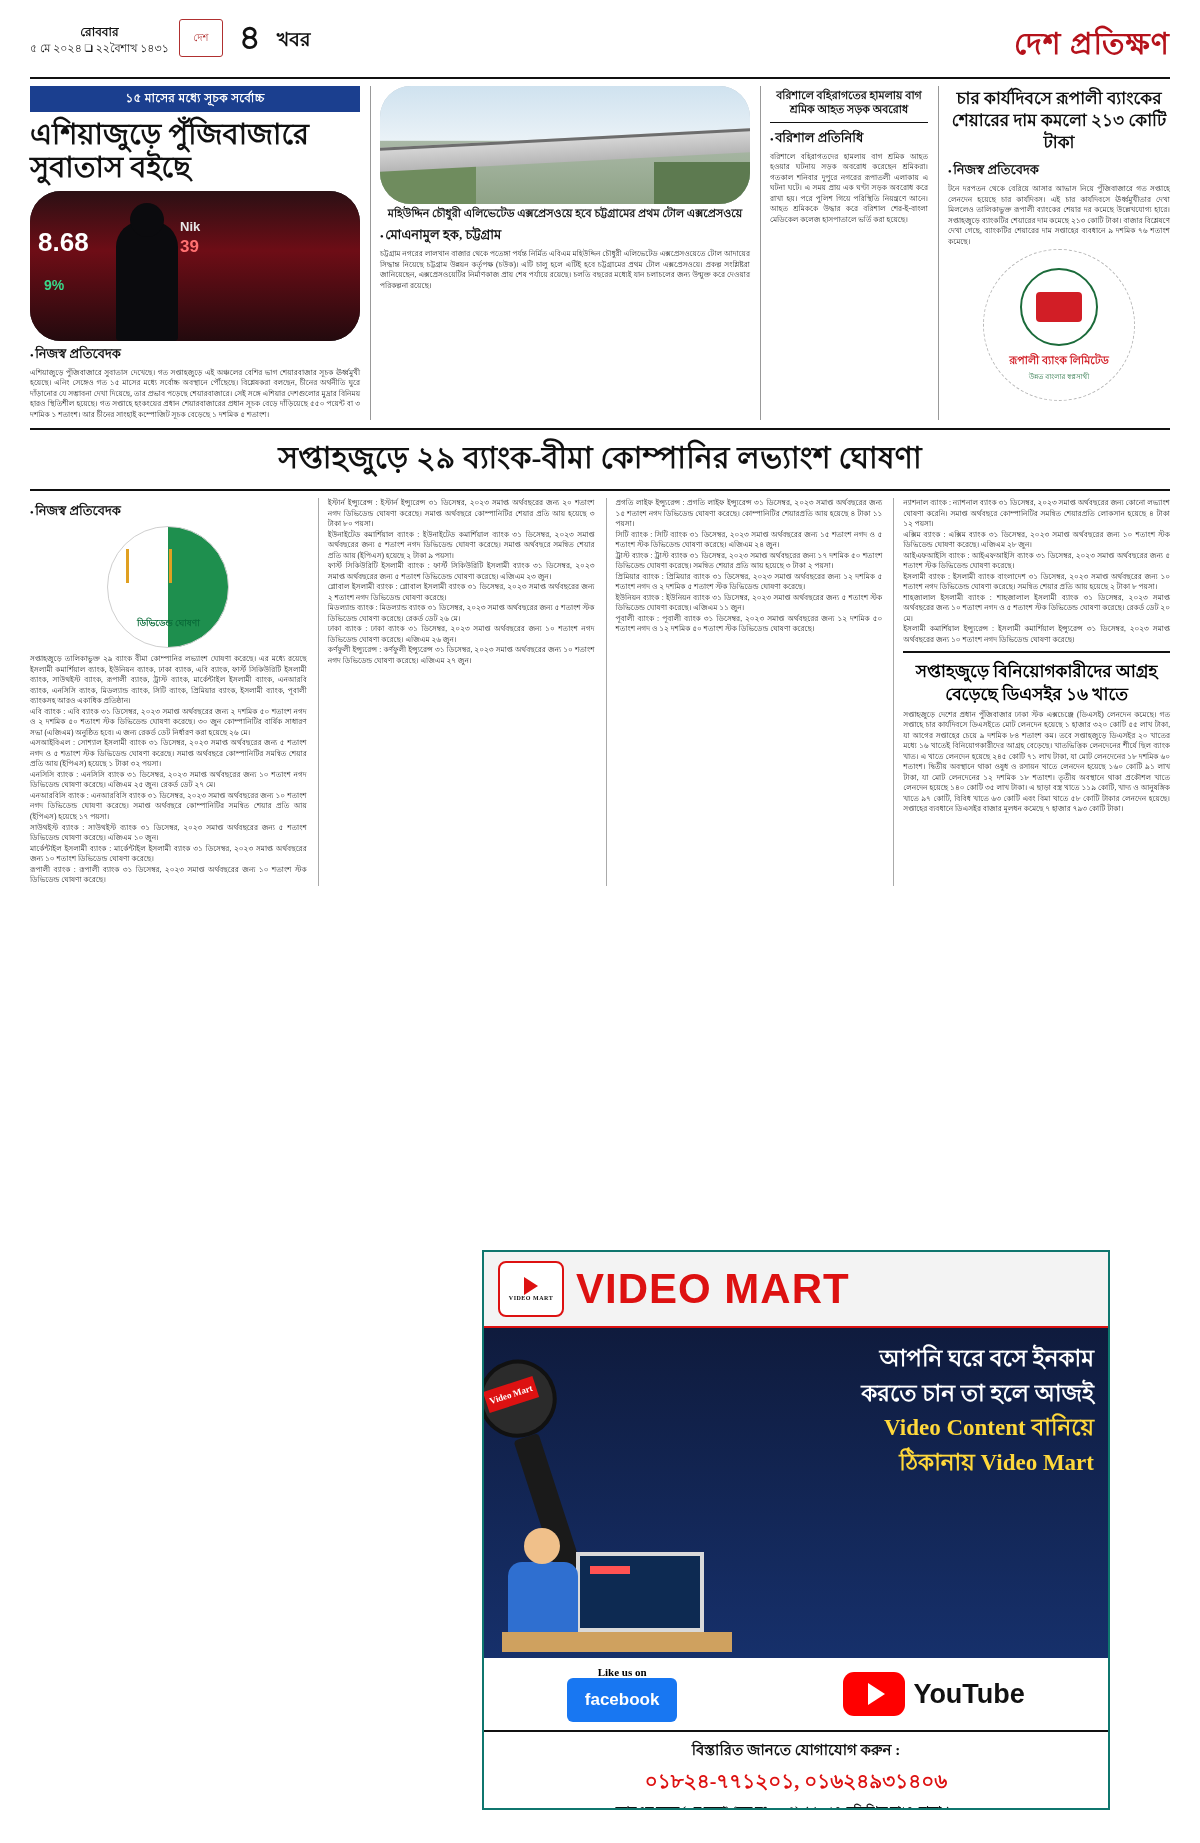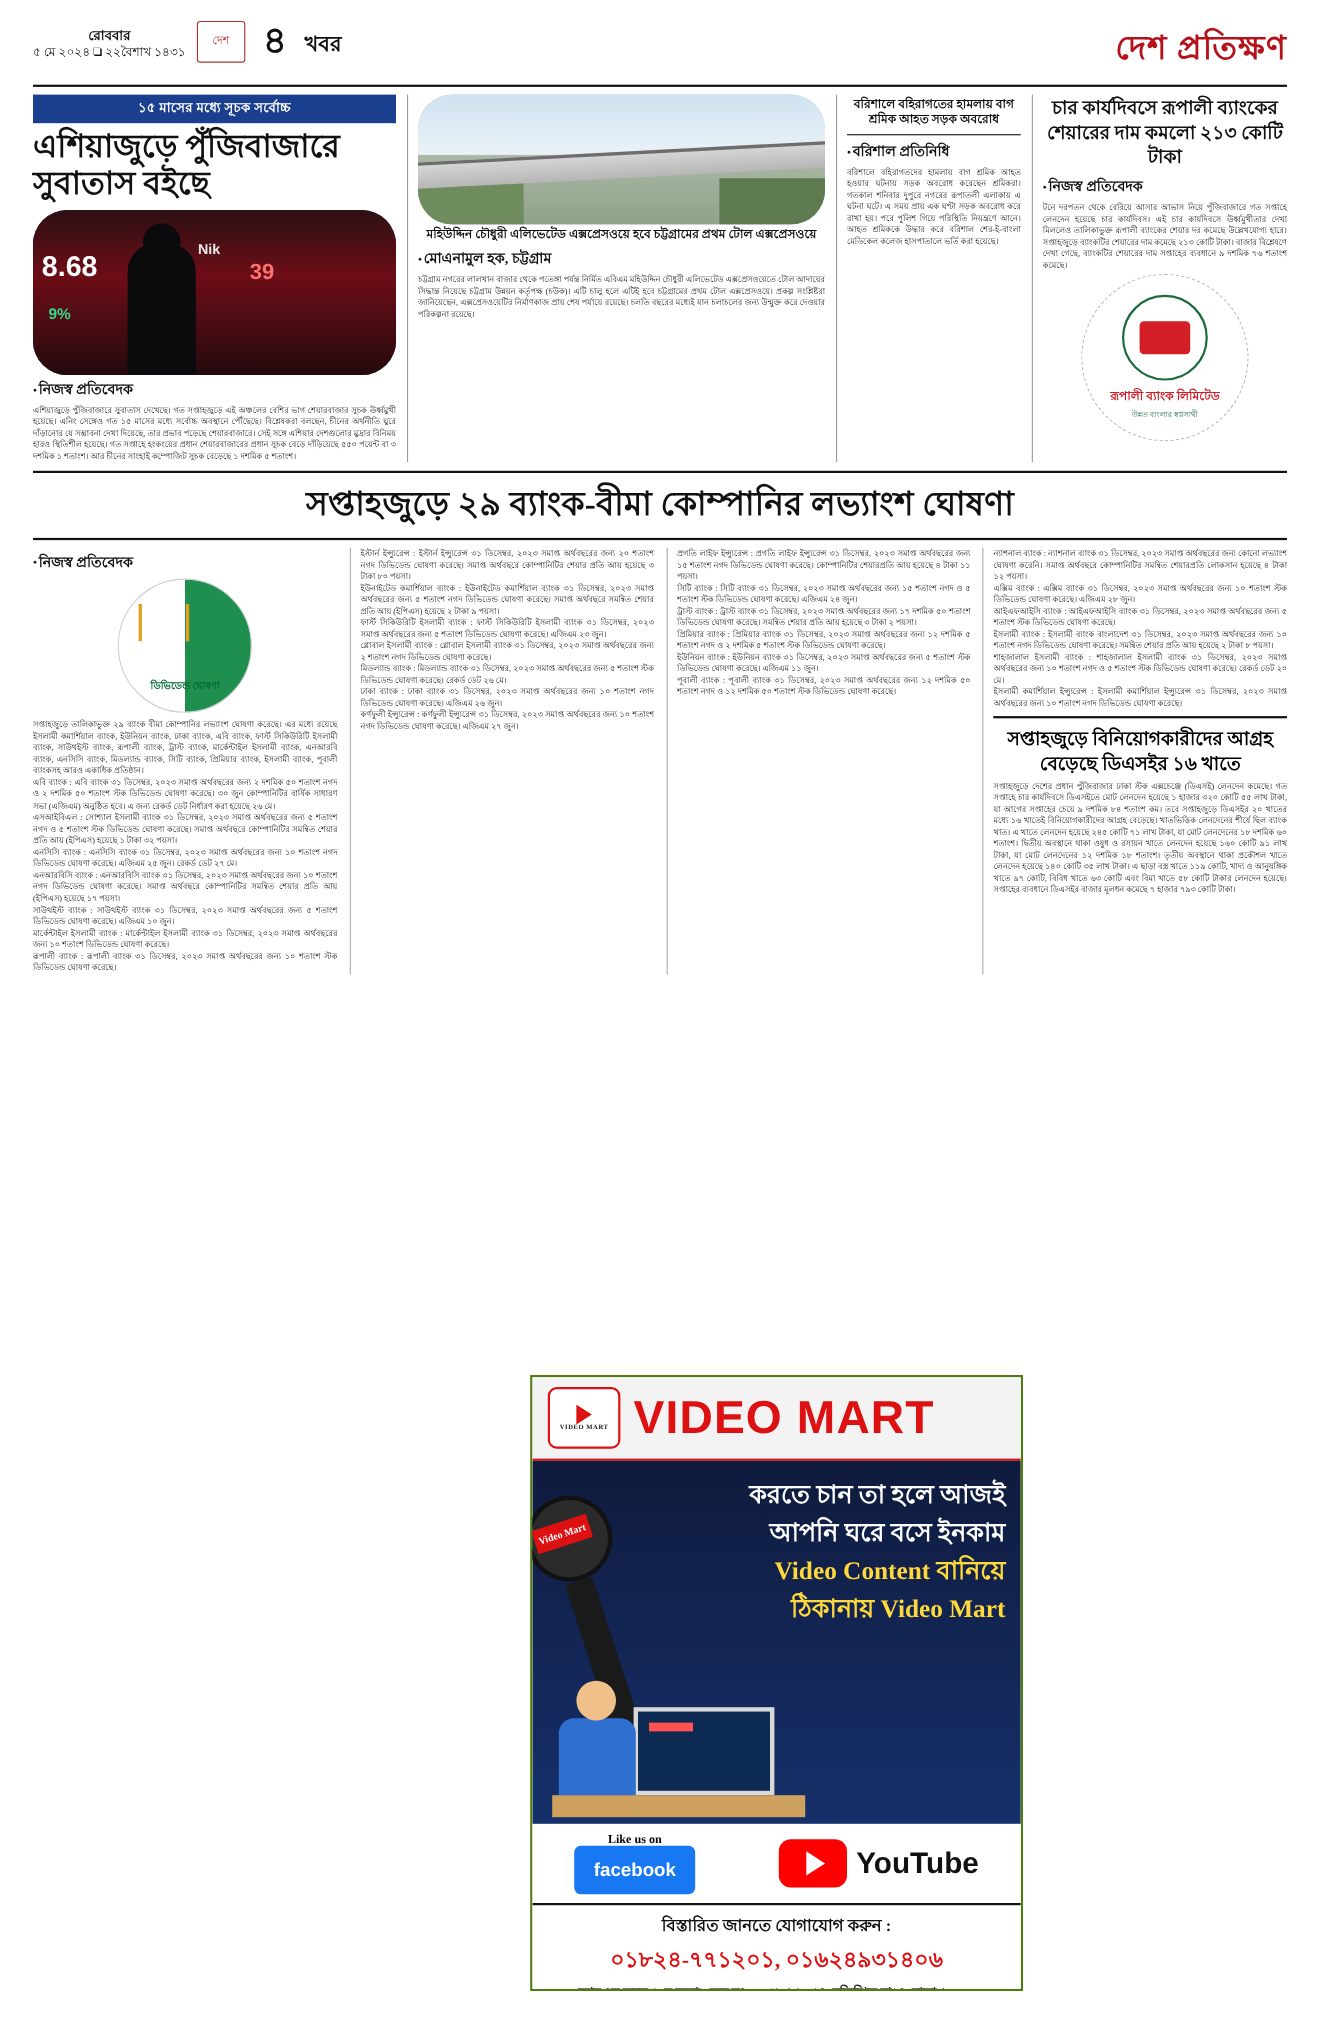--- a/index.html
+++ b/index.html
@@ -47,21 +47,21 @@
   .photo{position:relative;background:#16161c;overflow:hidden;border-radius:31px;}
   .photo.a{height:150px;}
   .photo.b{height:118px;background:#b9c6cf;}
 
   
   .stock{position:absolute;inset:0;background:
      linear-gradient(180deg,#2b1014 0%,#6e0d16 40%,#230a0e 100%);}
   .stock .num{position:absolute;color:#ff5a5a;font-weight:bold;font-family:"Liberation Sans",sans-serif;}
   .stock .n1{left:8px;top:36px;font-size:26px;color:#fff;}
   .stock .n2{left:150px;top:28px;font-size:13px;color:#e8e8e8;}
-  .stock .n3{left:150px;top:46px;font-size:20px;color:#ff7171;margin-left:47px;}
+  .stock .n3{left:150px;top:46px;font-size:17px;color:#ff7171;}
   .stock .n4{left:14px;top:86px;font-size:14px;color:#39d98a;}
   .stock .silh{position:absolute;left:86px;top:30px;width:62px;height:120px;background:#0b0b0e;
     border-radius:26px 26px 4px 4px;}
   .stock .silh:after{content:"";position:absolute;left:14px;top:-18px;width:34px;height:34px;
     background:#0b0b0e;border-radius:50%;}
 
   
   .bridge{position:absolute;inset:0;background:linear-gradient(180deg,#cfe2ef 0%,#eaf2f7 46%,#a9b8a6 47%,#8fa387 100%);}
   .bridge .deck{position:absolute;left:0;right:0;top:44%;height:20%;
     background:linear-gradient(180deg,#d9d9d9,#b6b6b6);transform:skewY(-3deg);}
@@ -91,22 +91,22 @@
     margin:2px auto 4px;display:flex;flex-direction:column;align-items:center;justify-content:center;}
   .bank-seal .ring{width:74px;height:74px;border-radius:50%;border:2px solid #1b6b3a;
     display:flex;align-items:center;justify-content:center;background:#fff;}
   .bank-seal .ring i{width:46px;height:30px;background:#d21e26;border-radius:4px;display:block;}
   .bank-seal .bn{font-size:11px;font-weight:bold;color:#d21e26;margin-top:6px;}
   .bank-seal .bn2{font-size:7px;color:#1b6b3a;}
 
   .sec-head{font-size:17px;font-weight:bold;text-align:center;line-height:1.3;margin:8px 0 4px;}
 
   
-  .ad{position:absolute;left:452px;top:1232px;width:448px;height:560px;background:#fff;
-    border:2px solid #4d7c0f;box-sizing:border-box;overflow:hidden;}
+  .ad{position:absolute;left:452px;top:1232px;width:628px;height:560px;background:#fff;
+    border:2px solid #0f766e;box-sizing:border-box;overflow:hidden;}
   .ad-top{height:76px;background:#f3f3f3;border-bottom:2px solid #d11;display:flex;
     align-items:center;gap:12px;padding:0 14px;box-sizing:border-box;}
   .vm-badge{width:62px;height:52px;border-radius:8px;background:#fff;border:2px solid #d11;
     display:flex;flex-direction:column;align-items:center;justify-content:center;}
   .vm-badge .play{width:0;height:0;border-left:14px solid #d11;border-top:9px solid transparent;
     border-bottom:9px solid transparent;}
   .vm-badge span{font-size:6px;font-weight:bold;color:#111;letter-spacing:.5px;}
   .ad-title{font-size:42px;font-weight:bold;color:#d11;letter-spacing:1px;
     font-family:"Liberation Sans",sans-serif;}
   .ad-body{position:relative;height:330px;background:linear-gradient(180deg,#0f1b3d,#16306b);}
@@ -285,22 +285,22 @@
       </div>
       <div class="person">
         <div class="screen">
               <i></i>
             </div>
             <div class="body"></div>
             <div class="head2"></div>
             <div class="desk"></div>
       </div>
       <div class="ad-lines">
+        <div>আপনি ঘরে বসে ইনকাম</div>
         <div>করতে চান তা হলে আজই</div>
-        <div>আপনি ঘরে বসে ইনকাম</div>
         <div class="en">Video Content বানিয়ে</div>
         <div class="en">ঠিকানায় Video Mart</div>
       </div>
     </div>
 
     <div class="ad-social">
       <div style="text-align:center">
         <div style="font-size:11px;font-weight:bold">Like us on</div>
         <div class="fb">facebook</div>
       </div>

